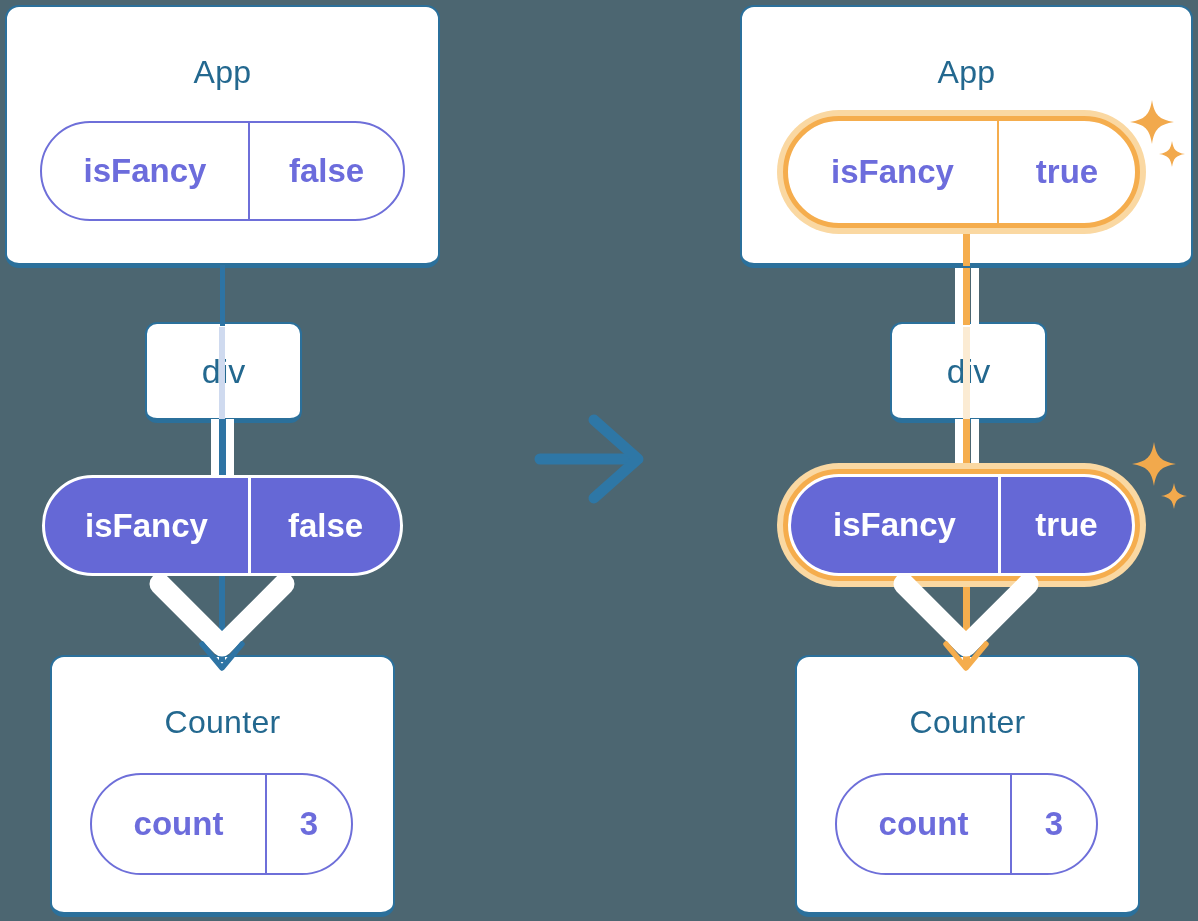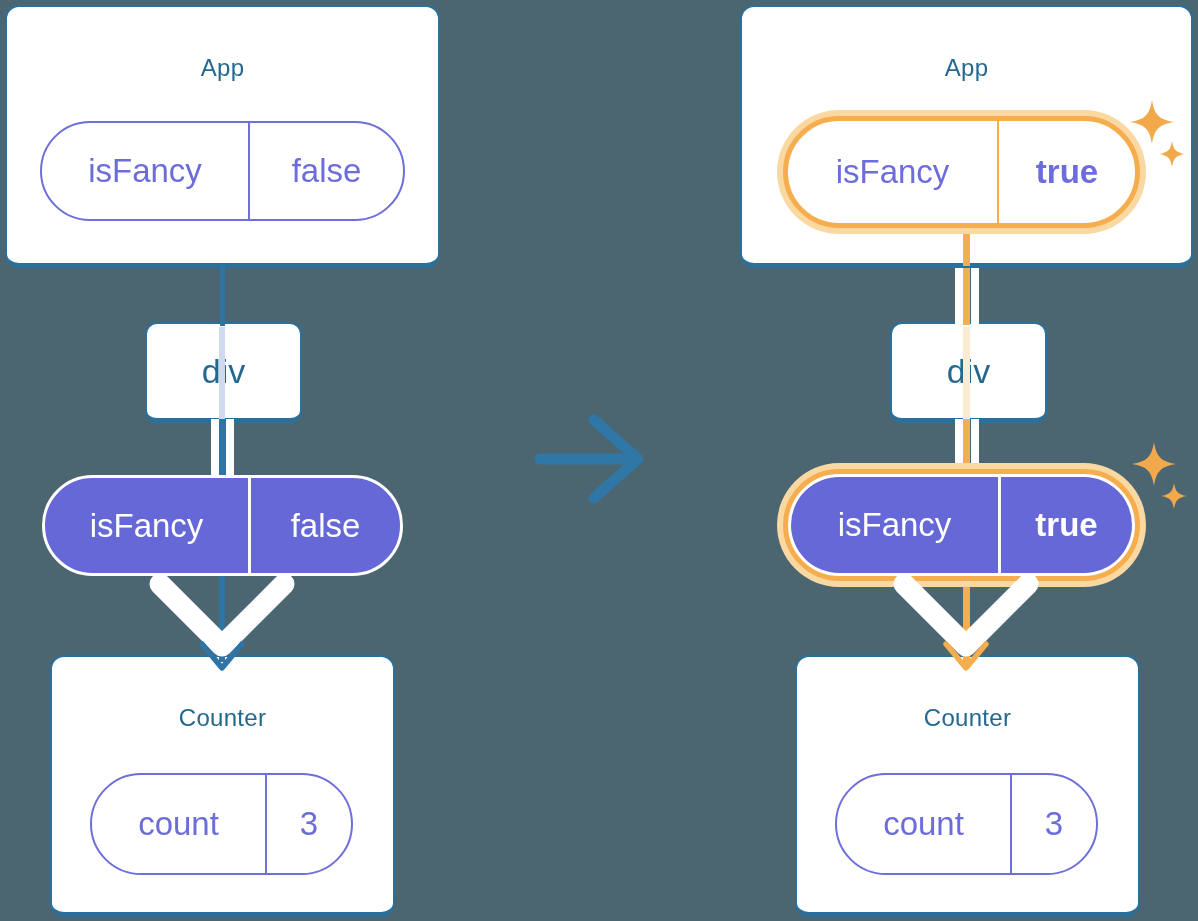--- a/index.html
+++ b/index.html
@@ -3,26 +3,26 @@
 <meta charset="utf-8">
 <style>
   html,body{margin:0;padding:0;background:#4C6671;}
   .canvas{position:relative;width:1198px;height:921px;background:#4C6671;overflow:hidden;
           font-family:"Liberation Sans",sans-serif;}
   .card{position:absolute;background:#fff;border:2px solid #2B709B;border-bottom-width:5px;
         border-radius:14px;z-index:1;box-sizing:border-box;}
   .node{display:flex;align-items:center;justify-content:center;border-radius:12px;
         border-width:2.5px;border-bottom-width:5px;font-size:34px;color:#23688F;}
   .node .lbl{position:relative;z-index:3;}
-  .title{position:absolute;z-index:3;text-align:center;font-size:24px;color:#23688F;
+  .title{position:absolute;z-index:3;text-align:center;font-size:32px;color:#23688F;
          letter-spacing:.3px;}
   .vline{position:absolute;z-index:2;}
   .wpill{position:absolute;z-index:3;display:flex;background:#fff;border:2.5px solid #6E6FD9;
          border-radius:999px;color:#6C6CDC;font-size:33px;box-sizing:border-box;}
-  .cell{display:flex;align-items:center;justify-content:center;height:100%;}
+  .cell{display:flex;align-items:center;justify-content:center;height:100%;font-weight:bold;}
   .wpill .cell.value{flex:1;border-left:2.5px solid #6E6FD9;}
   .ppill{position:absolute;z-index:3;display:flex;background:#6568D6;border:3px solid #fff;
          border-radius:999px;color:#fff;font-size:33px;box-sizing:border-box;}
   .ppill .cell.value{flex:1;border-left:3px solid #fff;}
   .glow{position:absolute;z-index:3;background:#FAD8A2;border-radius:999px;padding:6px;}
   .oring{border:5px solid #F5AD4D;border-radius:999px;background:#fff;box-sizing:border-box;
          display:flex;overflow:hidden;}
   .oring.pad{padding:3px;}
   .ipill{display:flex;flex:1;border-radius:999px;font-size:33px;box-sizing:border-box;}
   .ipill.whitebody{color:#6C6CDC;}

